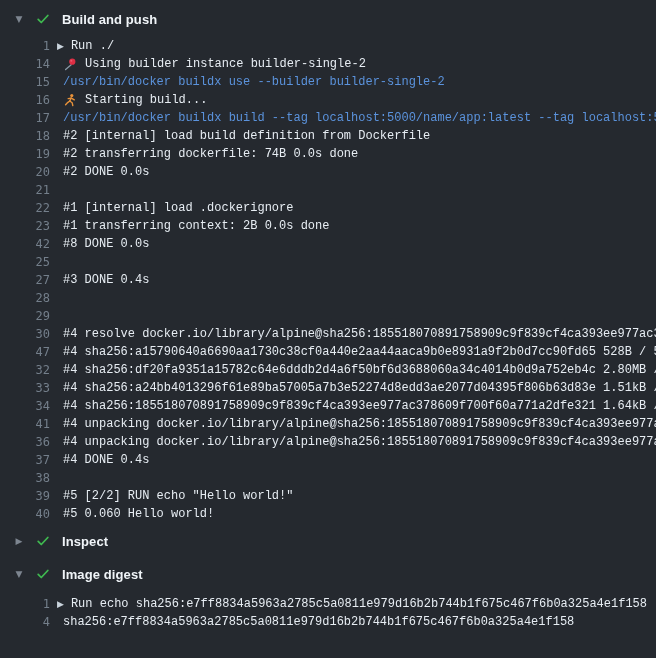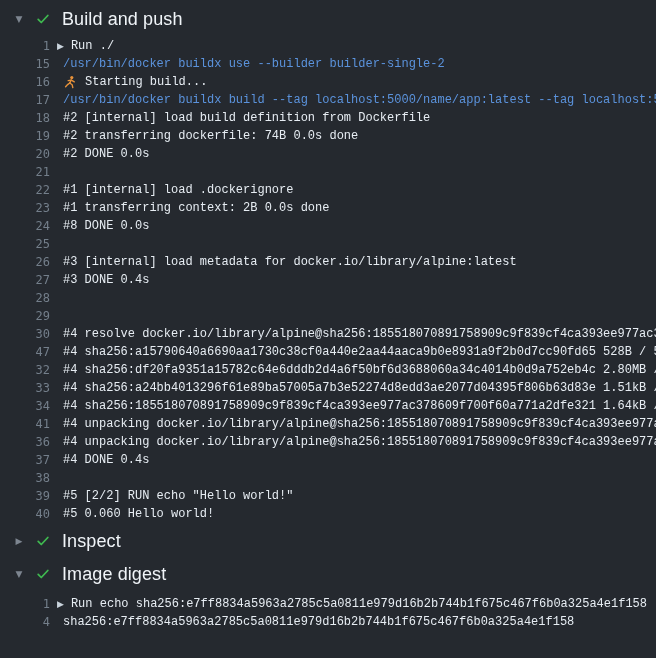--- a/index.html
+++ b/index.html
@@ -52,22 +52,22 @@
     width: 14px;
     height: 14px;
     display: inline-flex;
     align-items: center;
     justify-content: center;
     flex: 0 0 auto;
   }
   .check svg { width: 14px; height: 14px; display: block; }
   .title {
     font-family: "Liberation Sans", "DejaVu Sans", sans-serif;
-    font-size: 18px;
-    font-weight: 400;
+    font-size: 13px;
+    font-weight: 700;
     color: var(--hdr);
     letter-spacing: 0.1px;
   }
   .lines { margin-top: 7px; }
   .lines.gap-lg { margin-top: 10px; }
   .line {
     height: 18px;
     display: flex;
     align-items: center;
     white-space: pre;
@@ -121,39 +121,43 @@
         <span class="chev">▼</span>
         <span class="check">
           <svg viewBox="0 0 16 16" fill="none">
             <path d="M2.5 8.5 L6 12 L13.5 4" stroke="#3fb950" stroke-width="2" stroke-linecap="round" stroke-linejoin="round"></path>
           </svg>
         </span>
         <span class="title">Build and push</span>
       </div>
       <div class="lines">
         <div class="line"><span class="num">1</span><span class="txt toggle"><span class="row-arrow">▶</span><span class="t">Run ./</span></span></div>
+        <div class="line"><span class="num">14</span><span class="txt"><span class="li-icon"><svg viewBox="0 0 14 14">
+                <path d="M8.2 7.8 L2.6 12.6" stroke="#8899a6" stroke-width="1.3" stroke-linecap="round"></path>
+                <circle cx="9.3" cy="4.7" r="3.1" fill="#dd2e44"></circle>
+                <circle cx="8.3" cy="3.7" r="1" fill="#ea596e"></circle>
+              </svg></span><span class="t">Using builder instance builder-single-2</span></span></div>
         <div class="line"><span class="num">15</span><span class="txt command"><span class="t">/usr/bin/docker buildx use --builder builder-single-2</span></span></div>
         <div class="line"><span class="num">16</span><span class="txt"><span class="li-icon"><svg viewBox="0 0 14 14" fill="none" stroke="#e8923a" stroke-width="1.4" stroke-linecap="round">
                 <circle cx="8.8" cy="2.6" r="1.6" fill="#e8923a" stroke="none"></circle>
                 <path d="M8.3 4.8 L6.8 8"></path>
                 <path d="M8.8 5.4 L11.3 6.8"></path>
                 <path d="M7.9 5.2 L5.2 5.6"></path>
                 <path d="M6.8 8 L9.2 9.8 L9.8 12.6"></path>
                 <path d="M6.8 8 L4.6 9.6 L2.6 11.8"></path>
               </svg></span><span class="t">Starting build...</span></span></div>
         <div class="line"><span class="num">17</span><span class="txt command"><span class="t">/usr/bin/docker buildx build --tag localhost:5000/name/app:latest --tag localhost:50</span></span></div>
         <div class="line"><span class="num">18</span><span class="txt"><span class="t">#2 [internal] load build definition from Dockerfile</span></span></div>
         <div class="line"><span class="num">19</span><span class="txt"><span class="t">#2 transferring dockerfile: 74B 0.0s done</span></span></div>
         <div class="line"><span class="num">20</span><span class="txt"><span class="t">#2 DONE 0.0s</span></span></div>
         <div class="line"><span class="num">21</span><span class="txt"><span class="t"></span></span></div>
         <div class="line"><span class="num">22</span><span class="txt"><span class="t">#1 [internal] load .dockerignore</span></span></div>
         <div class="line"><span class="num">23</span><span class="txt"><span class="t">#1 transferring context: 2B 0.0s done</span></span></div>
-        <div class="line"><span class="num">24</span><span class="txt"><span class="t">#8 DONE 0.0s</span></span></div>
+        <div class="line"><span class="num">42</span><span class="txt"><span class="t">#8 DONE 0.0s</span></span></div>
         <div class="line"><span class="num">25</span><span class="txt"><span class="t"></span></span></div>
-        <div class="line"><span class="num">26</span><span class="txt"><span class="t">#3 [internal] load metadata for docker.io/library/alpine:latest</span></span></div>
         <div class="line"><span class="num">27</span><span class="txt"><span class="t">#3 DONE 0.4s</span></span></div>
         <div class="line"><span class="num">28</span><span class="txt"><span class="t"></span></span></div>
         <div class="line"><span class="num">29</span></div>
         <div class="line"><span class="num">30</span><span class="txt"><span class="t">#4 resolve docker.io/library/alpine@sha256:185518070891758909c9f839cf4ca393ee977ac3</span></span></div>
         <div class="line"><span class="num">47</span><span class="txt"><span class="t">#4 sha256:a15790640a6690aa1730c38cf0a440e2aa44aaca9b0e8931a9f2b0d7cc90fd65 528B / 5</span></span></div>
         <div class="line"><span class="num">32</span><span class="txt"><span class="t">#4 sha256:df20fa9351a15782c64e6dddb2d4a6f50bf6d3688060a34c4014b0d9a752eb4c 2.80MB /</span></span></div>
         <div class="line"><span class="num">33</span><span class="txt"><span class="t">#4 sha256:a24bb4013296f61e89ba57005a7b3e52274d8edd3ae2077d04395f806b63d83e 1.51kB /</span></span></div>
         <div class="line"><span class="num">34</span><span class="txt"><span class="t">#4 sha256:185518070891758909c9f839cf4ca393ee977ac378609f700f60a771a2dfe321 1.64kB /</span></span></div>
         <div class="line"><span class="num">41</span><span class="txt"><span class="t">#4 unpacking docker.io/library/alpine@sha256:185518070891758909c9f839cf4ca393ee977a</span></span></div>
         <div class="line"><span class="num">36</span><span class="txt"><span class="t">#4 unpacking docker.io/library/alpine@sha256:185518070891758909c9f839cf4ca393ee977a</span></span></div>

